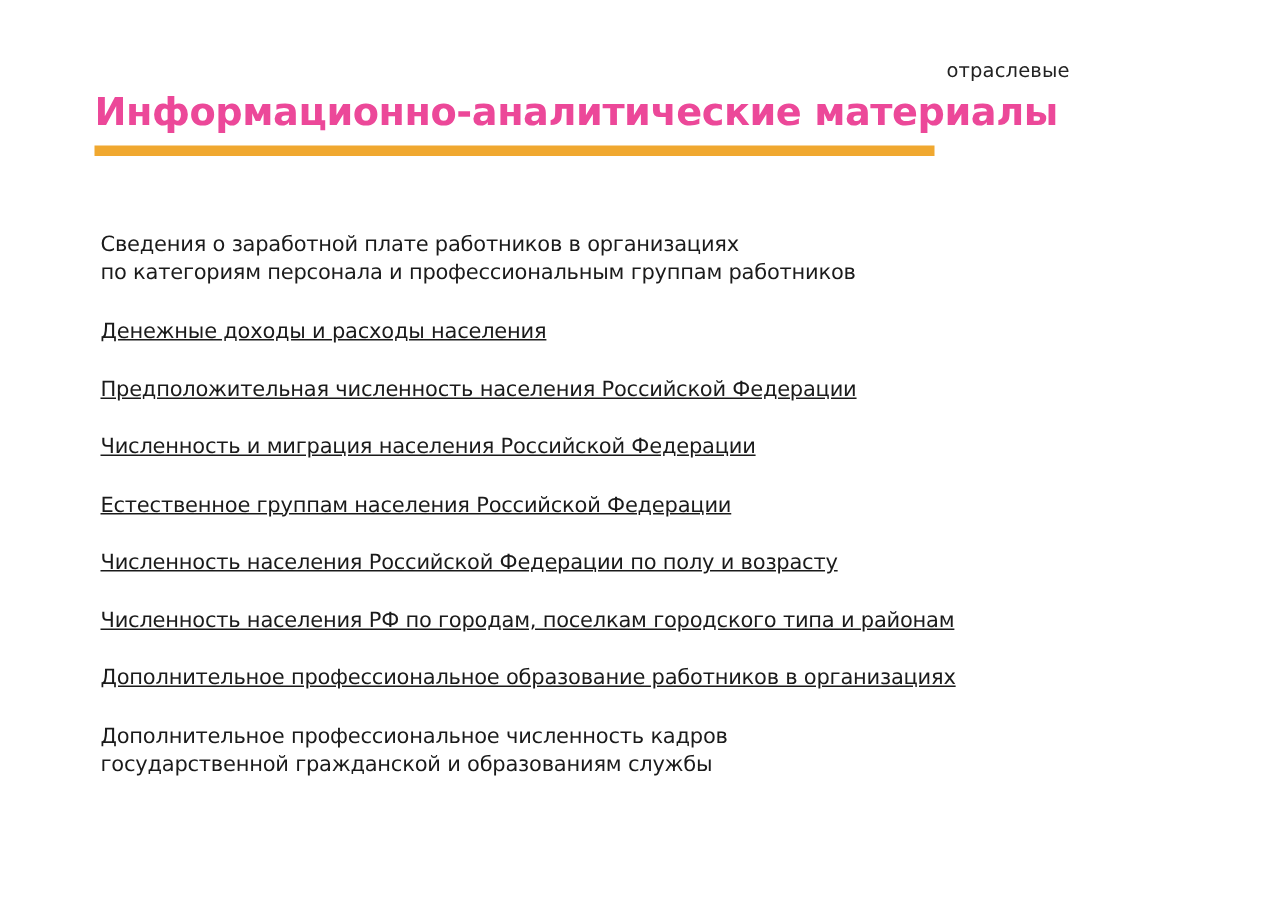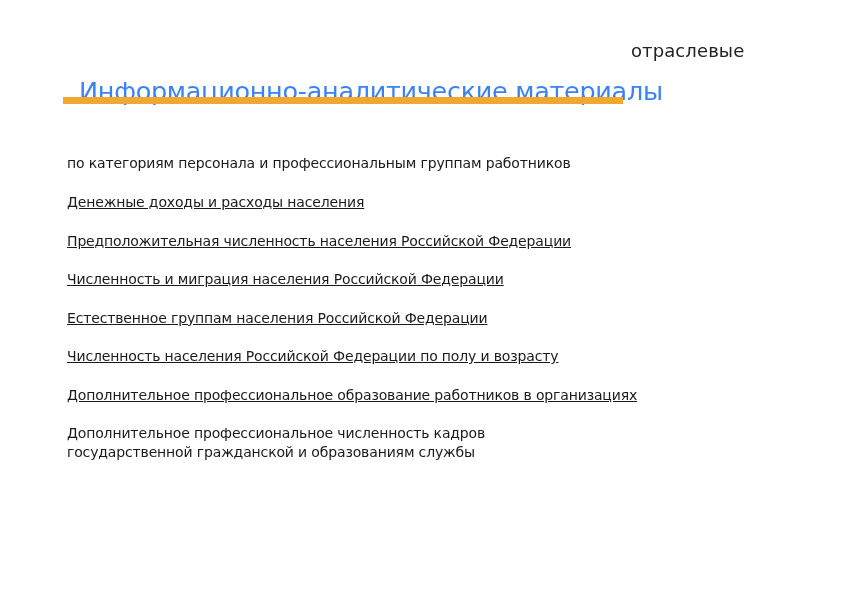--- a/index.html
+++ b/index.html
@@ -12,34 +12,34 @@
       height: 603px;
       position: relative;
       overflow: hidden;
       font-family: "DejaVu Sans", sans-serif;
       color: #1a1a1a;
     }
     .category-tag {
       position: absolute;
       left: 631px;
       top: 40px;
-      font-size: 18px;
+      font-size: 13px;
       color: #222222;
       letter-spacing: 0.1px;
     }
     .page-title {
       position: absolute;
       left: 63px;
       top: 60px;
       font-size: 25.5px;
-      color: #3b82f6;
+      color: #ec4899;
       letter-spacing: -0.3px;
       white-space: nowrap;
-      margin: 16px;
-      font-weight: normal;
+      margin: 0;
+      font-weight: bold;
     }
     .title-underline {
       position: absolute;
       left: 63px;
       top: 97px;
       width: 560px;
       height: 7px;
       background: #F0A830;
     }
     .materials-list {
@@ -66,37 +66,41 @@
   </style>
 </head>
 <body>
 
 <div class="category-tag">отраслевые</div>
 <h1 class="page-title">Информационно-аналитические материалы</h1>
 <div class="title-underline"></div>
 
 <ul class="materials-list">
   <li class="material-item double">
+    <span class="line">Сведения о заработной плате работников в организациях</span>
     <span class="line">по категориям персонала и профессиональным группам работников</span>
   </li>
   <li class="material-item single">
     <span class="line">Денежные доходы и расходы населения</span>
   </li>
   <li class="material-item single">
     <span class="line">Предположительная численность населения Российской Федерации</span>
   </li>
   <li class="material-item single">
     <span class="line">Численность и миграция населения Российской Федерации</span>
   </li>
   <li class="material-item single">
     <span class="line">Естественное группам населения Российской Федерации</span>
   </li>
   <li class="material-item single">
     <span class="line">Численность населения Российской Федерации по полу и возрасту</span>
   </li>
   <li class="material-item single">
+    <span class="line">Численность населения РФ по городам, поселкам городского типа и районам</span>
+  </li>
+  <li class="material-item single">
     <span class="line">Дополнительное профессиональное образование работников в организациях</span>
   </li>
   <li class="material-item double">
     <span class="line">Дополнительное профессиональное численность кадров</span>
     <span class="line">государственной гражданской и образованиям службы</span>
   </li>
 </ul>
 
 </body></html>

